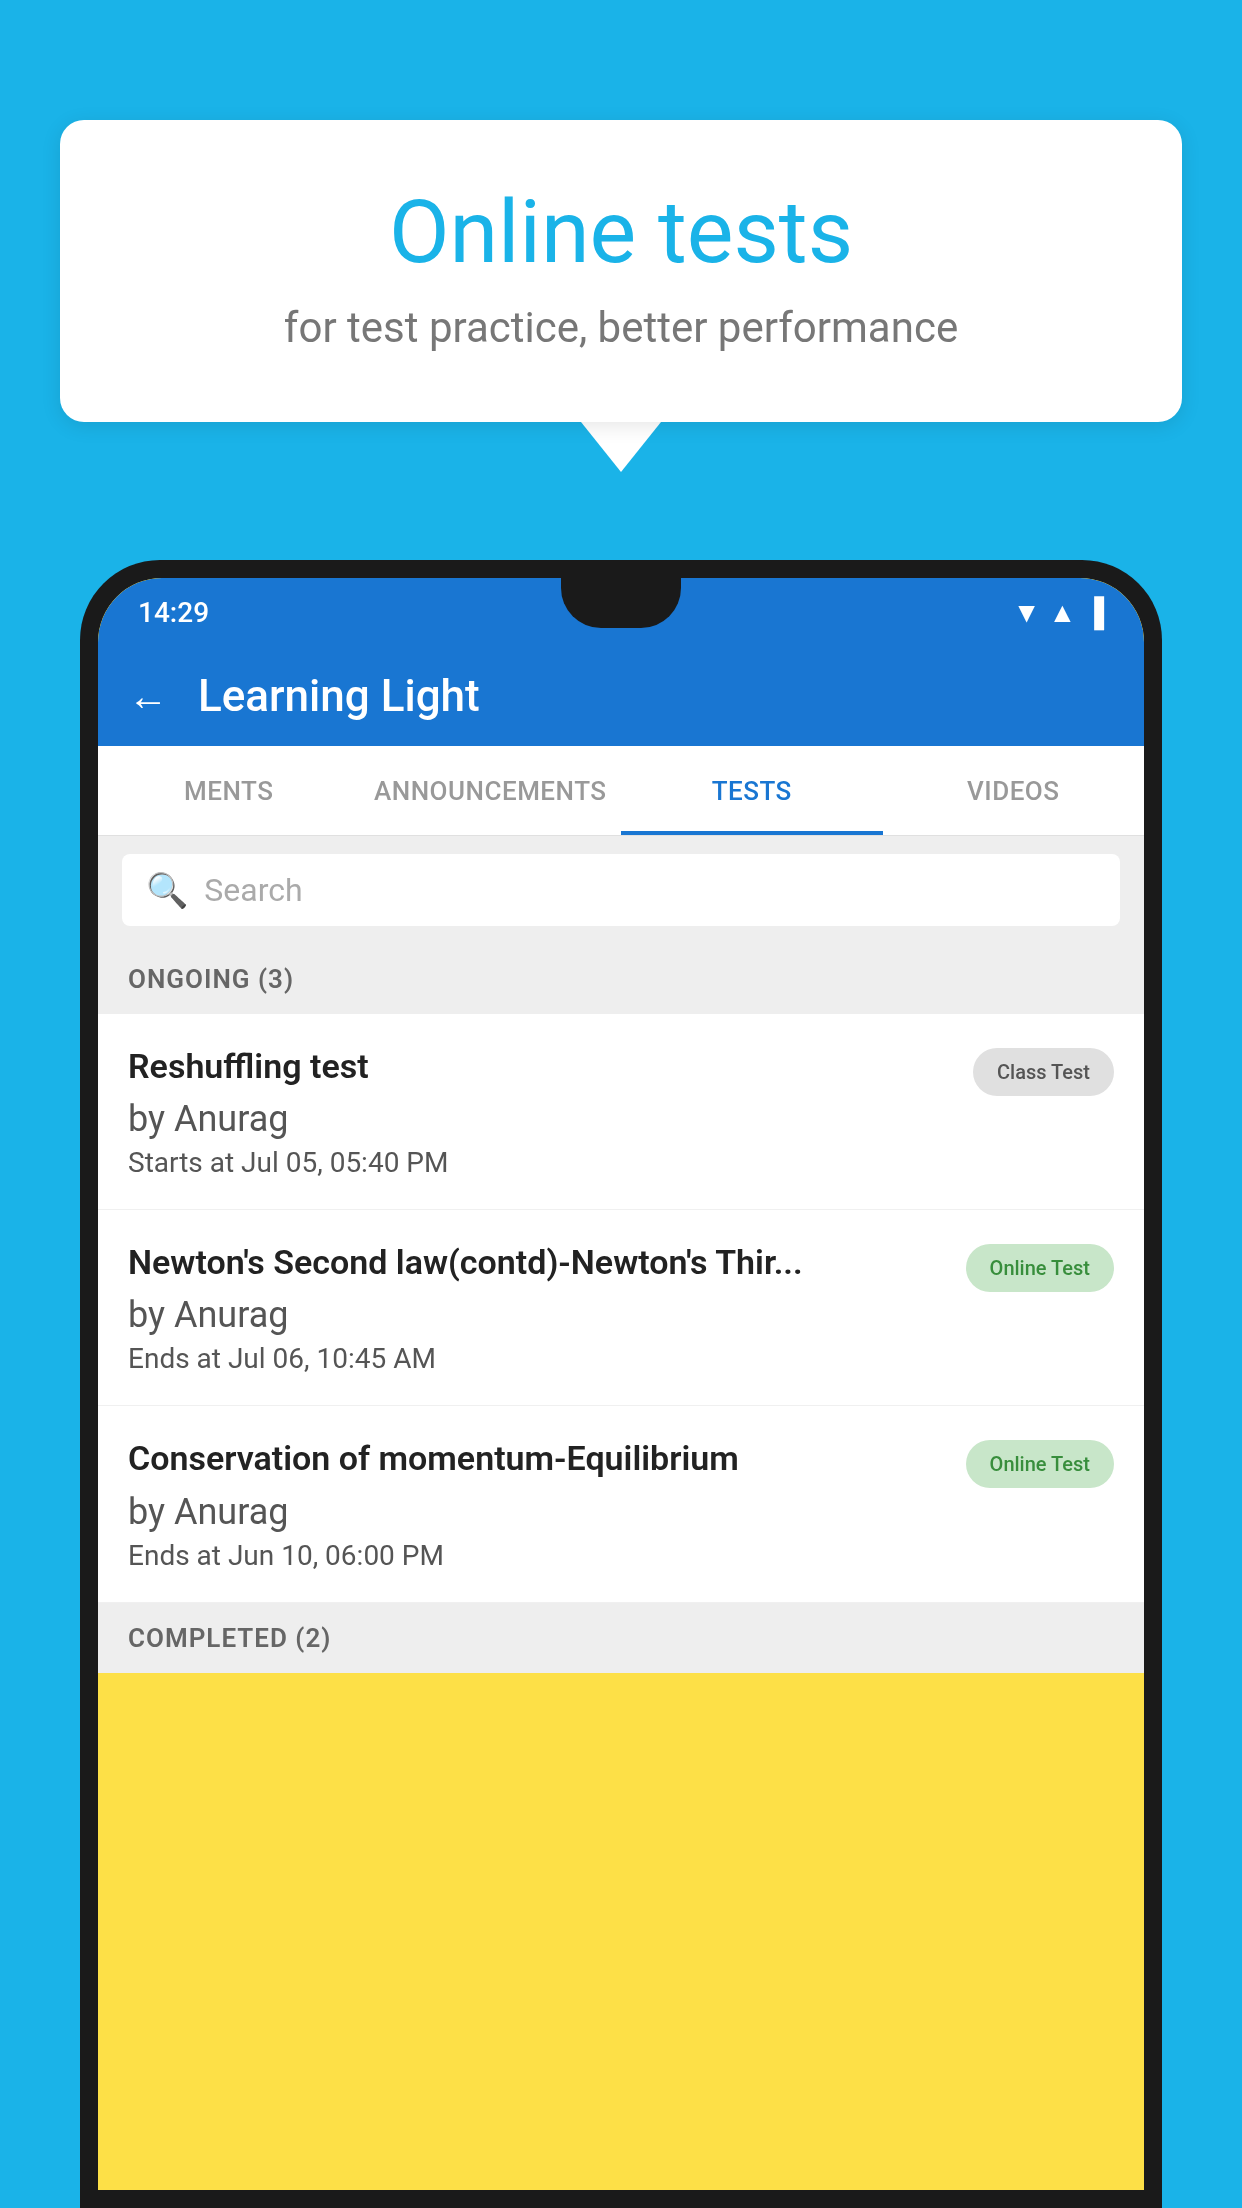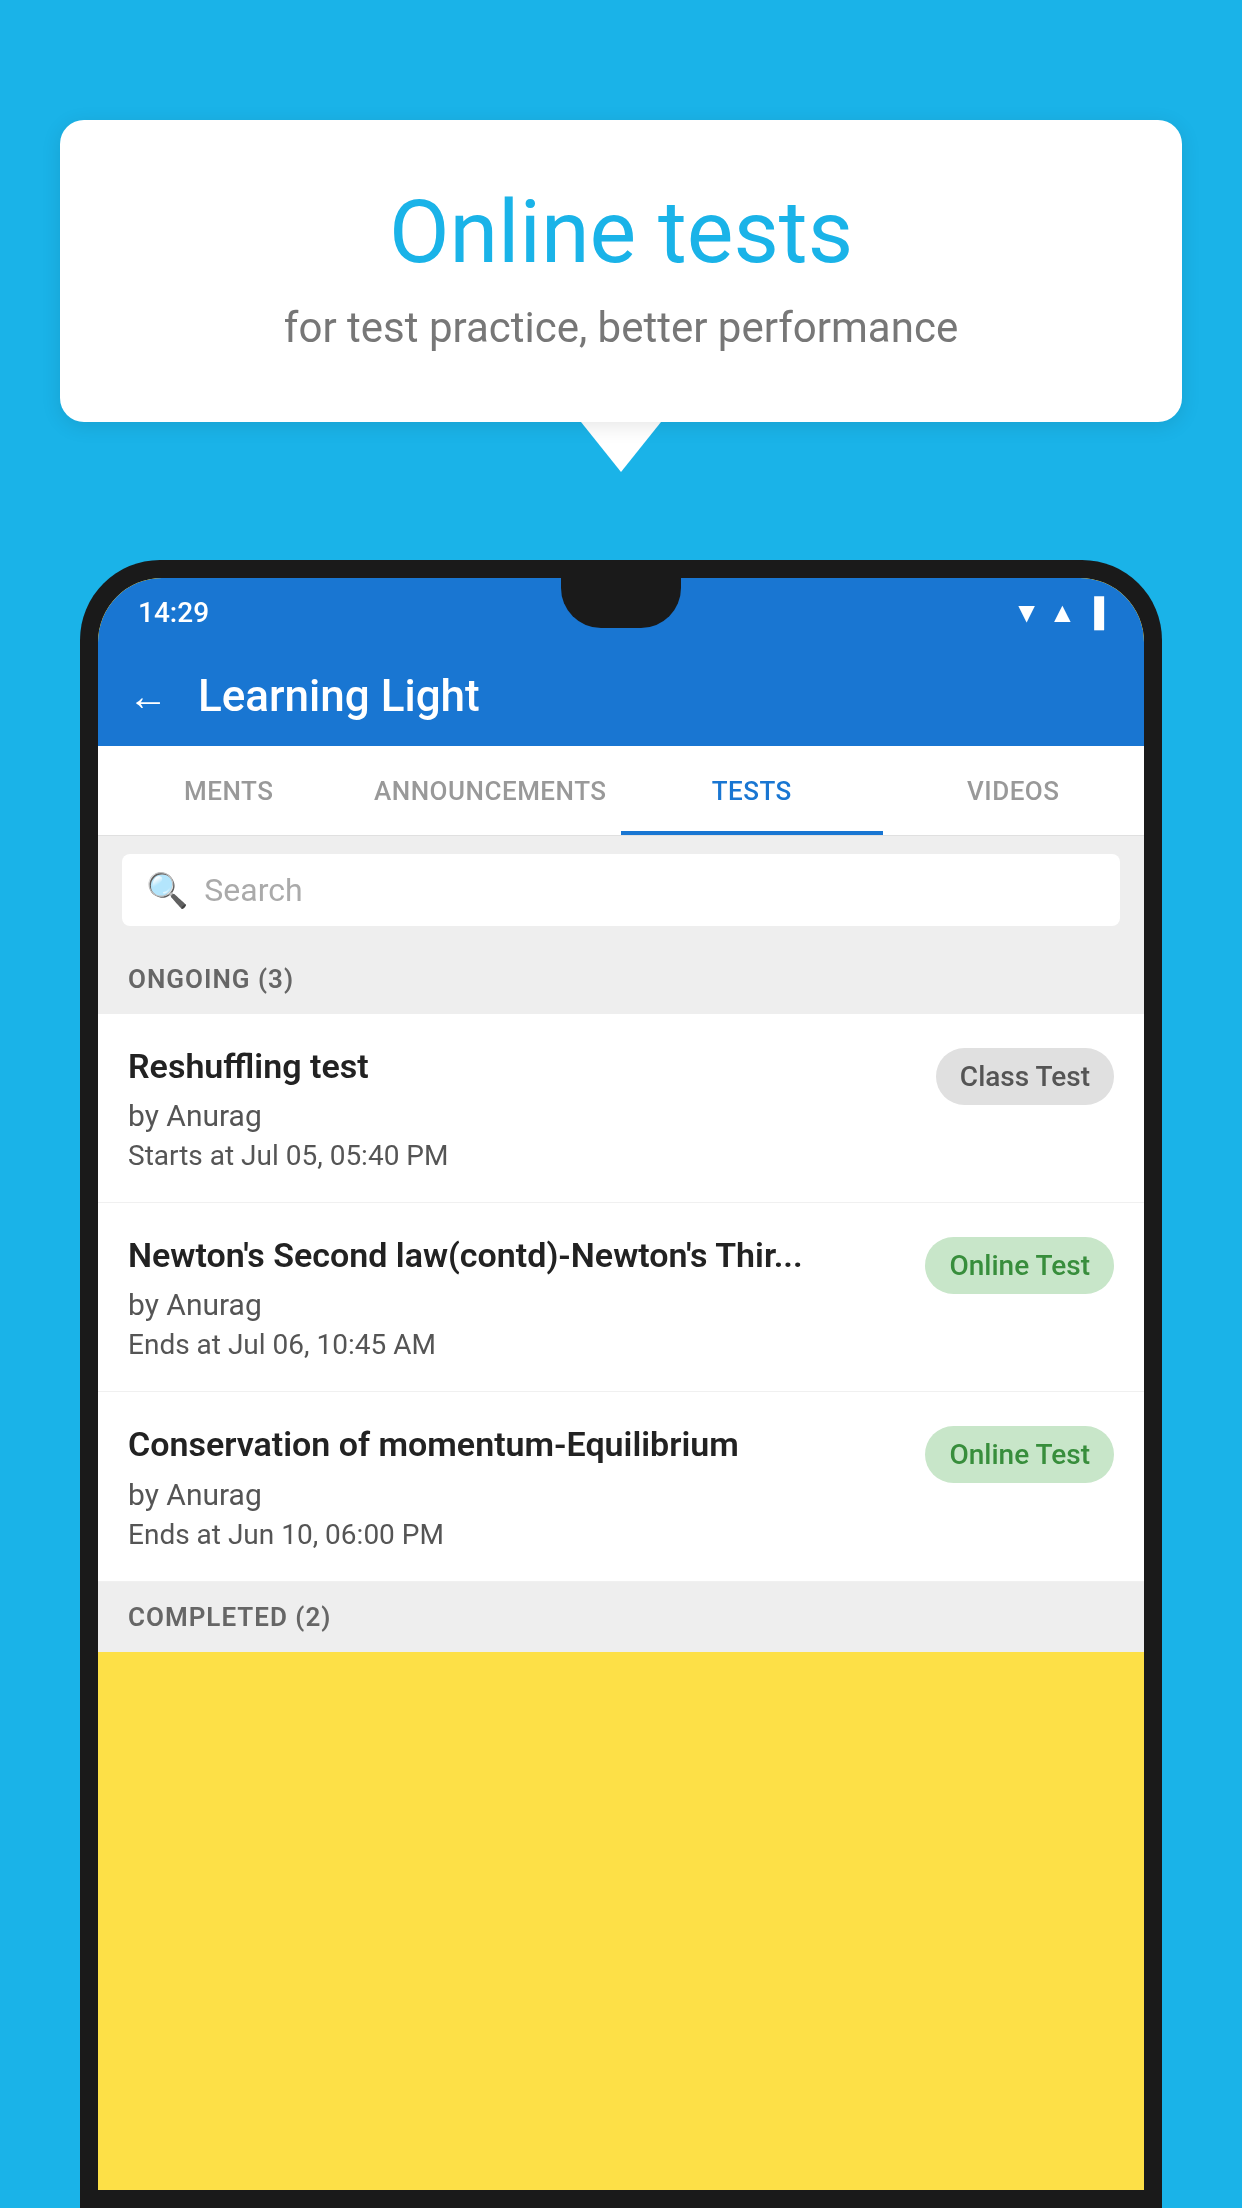--- a/index.html
+++ b/index.html
@@ -228,34 +228,34 @@
 
     .test-title {
       font-size: 34px;
       font-weight: 600;
       color: #222;
       margin-bottom: 10px;
       line-height: 1.3;
     }
 
     .test-author {
-      font-size: 30px;
+      font-size: 36px;
       color: #555;
       margin-bottom: 6px;
     }
 
     .test-time {
       font-size: 28px;
       color: #555;
     }
 
     .test-badge {
       padding: 12px 24px;
       border-radius: 30px;
-      font-size: 28px;
+      font-size: 20px;
       font-weight: 500;
       white-space: nowrap;
       flex-shrink: 0;
       margin-top: 4px;
     }
 
     .badge-class {
       background: #e0e0e0;
       color: #555;
     }

